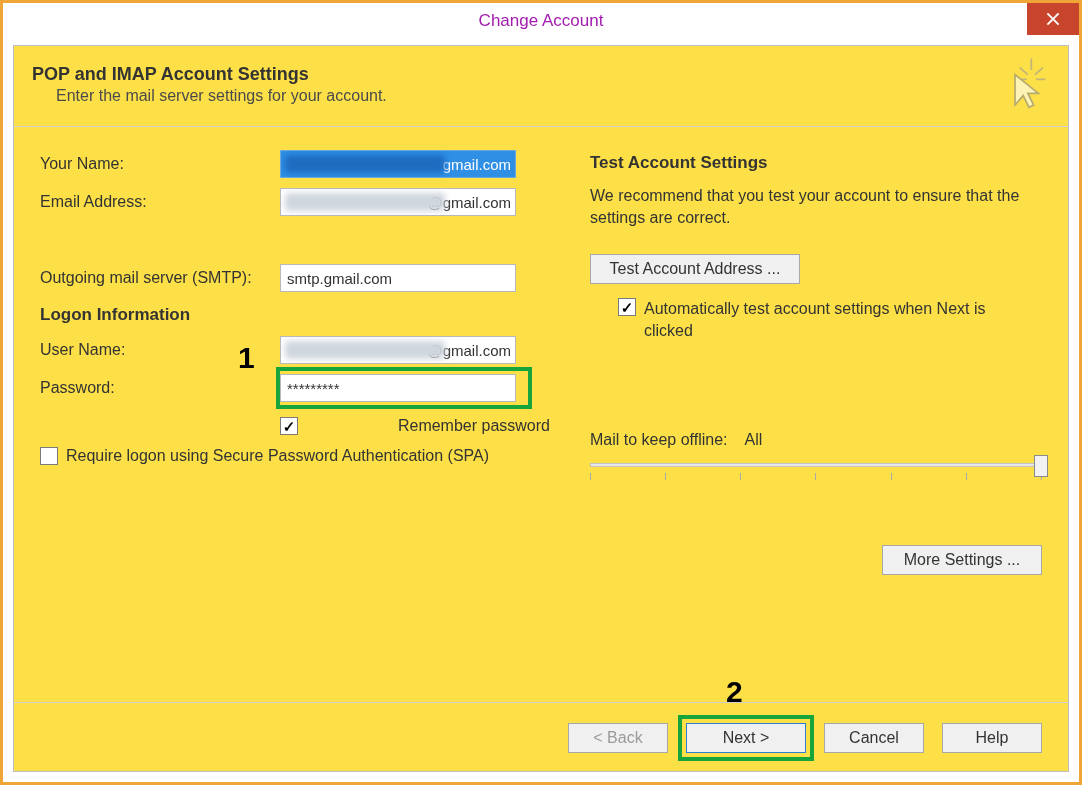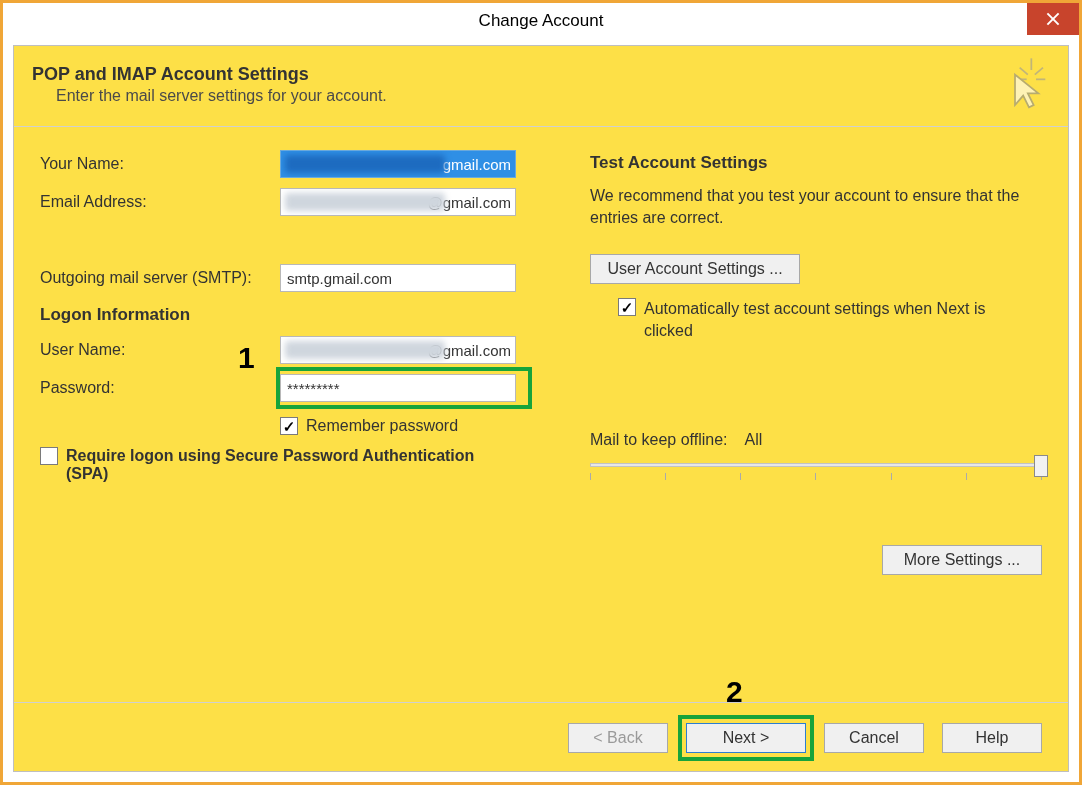--- a/index.html
+++ b/index.html
@@ -9,21 +9,21 @@
     border: 3px solid #f0a637;
     background: #fff;
     position: relative;
     display: flex; flex-direction: column;
   }
   .titlebar {
     height: 36px;
     background: #fff;
     display: flex; align-items: center; justify-content: center;
     position: relative;
-    font-size: 17px; color: #000000;
+    font-size: 17px; color: #a21caf;
     border-bottom: 0;
   }
   .closebtn {
     position: absolute; right: 0; top: 0;
     width: 52px; height: 32px;
     background: #c8442c;
     display: flex; align-items: center; justify-content: center;
     cursor: pointer;
   }
   .closebtn svg { width: 14px; height: 14px; }
@@ -186,36 +186,36 @@
             <span class="smudge"></span>
             <span>@gmail.com</span>
           </div>
         </div>
         <div class="row" style="position:relative;">
           <label>Password:</label>
           <input class="txt" type="text" value="*********" style="">
           <div class="callout" style="left:236px; top:-6px; width:256px; height:42px;"></div>
           <div class="num" style="left:198px; top:-32px;">1</div>
         </div>
-        <div class="chkrow" style="margin-left:240px;">
+        <div class="chkrow" style="margin-left:240px;justify-content:space-between;">
           <div class="chk checked"></div>
           <span>Remember password</span>
         </div>
-        <div class="chkrow" style="font-weight:bold;">
+        <div class="chkrow" style="">
           <div class="chk"></div>
           <span style="max-width:430px;">Require logon using Secure Password Authentication (SPA)</span>
         </div>
       </div>
 
       <div class="col col-right">
         <div class="section-title">Test Account Settings</div>
-        <p style="margin:2px 0 26px 0; line-height:1.35;">We recommend that you test your account to ensure that the entries are correct.</p>
+        <p style="margin:2px 0 26px 0; line-height:1.35;">We recommend that you test your account to ensure that the settings are correct.</p>
 
         <div>
-          <button class="btn" style="min-width:210px;">User Account Settings ...</button>
+          <button class="btn" style="min-width:210px;">Test Account Address ...</button>
         </div>
         <div class="chkrow" style="margin:14px 0 0 28px;">
           <div class="chk checked"></div>
           <span style="max-width:360px; line-height:1.35;">Automatically test account settings when Next is clicked</span>
         </div>
 
         <div style="margin-top:90px;">
           <span>Mail to keep offline:</span>
           &nbsp;&nbsp;
           <span>All</span>

